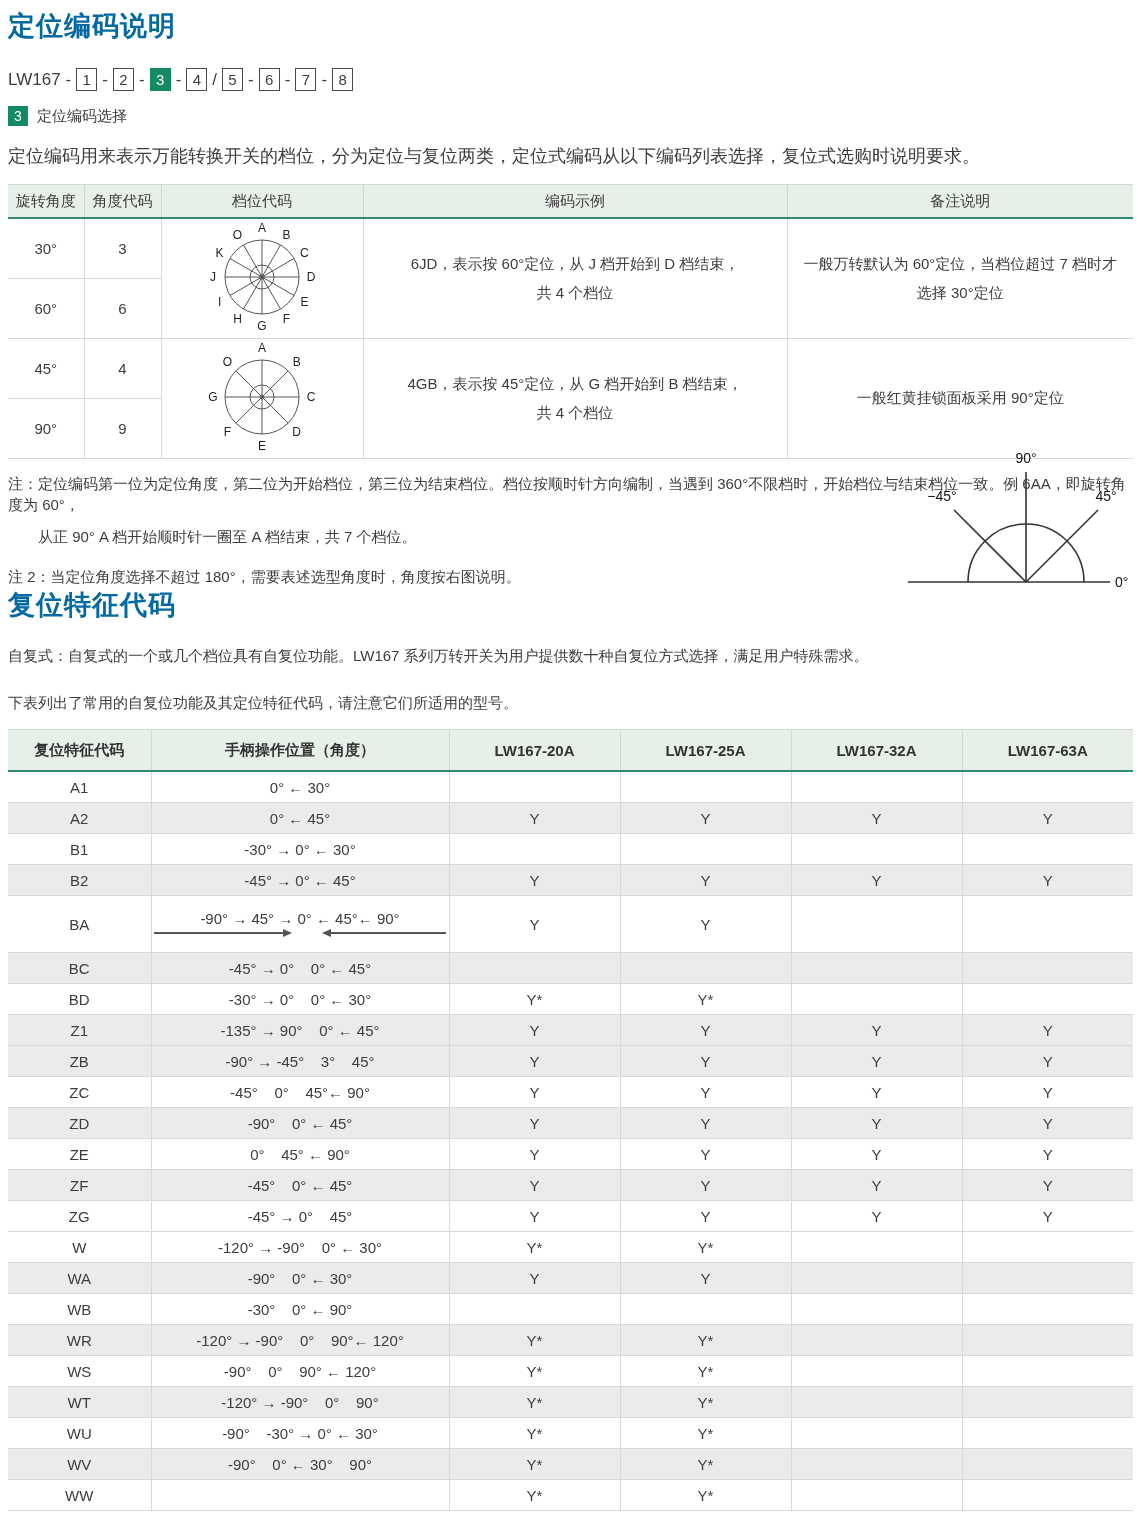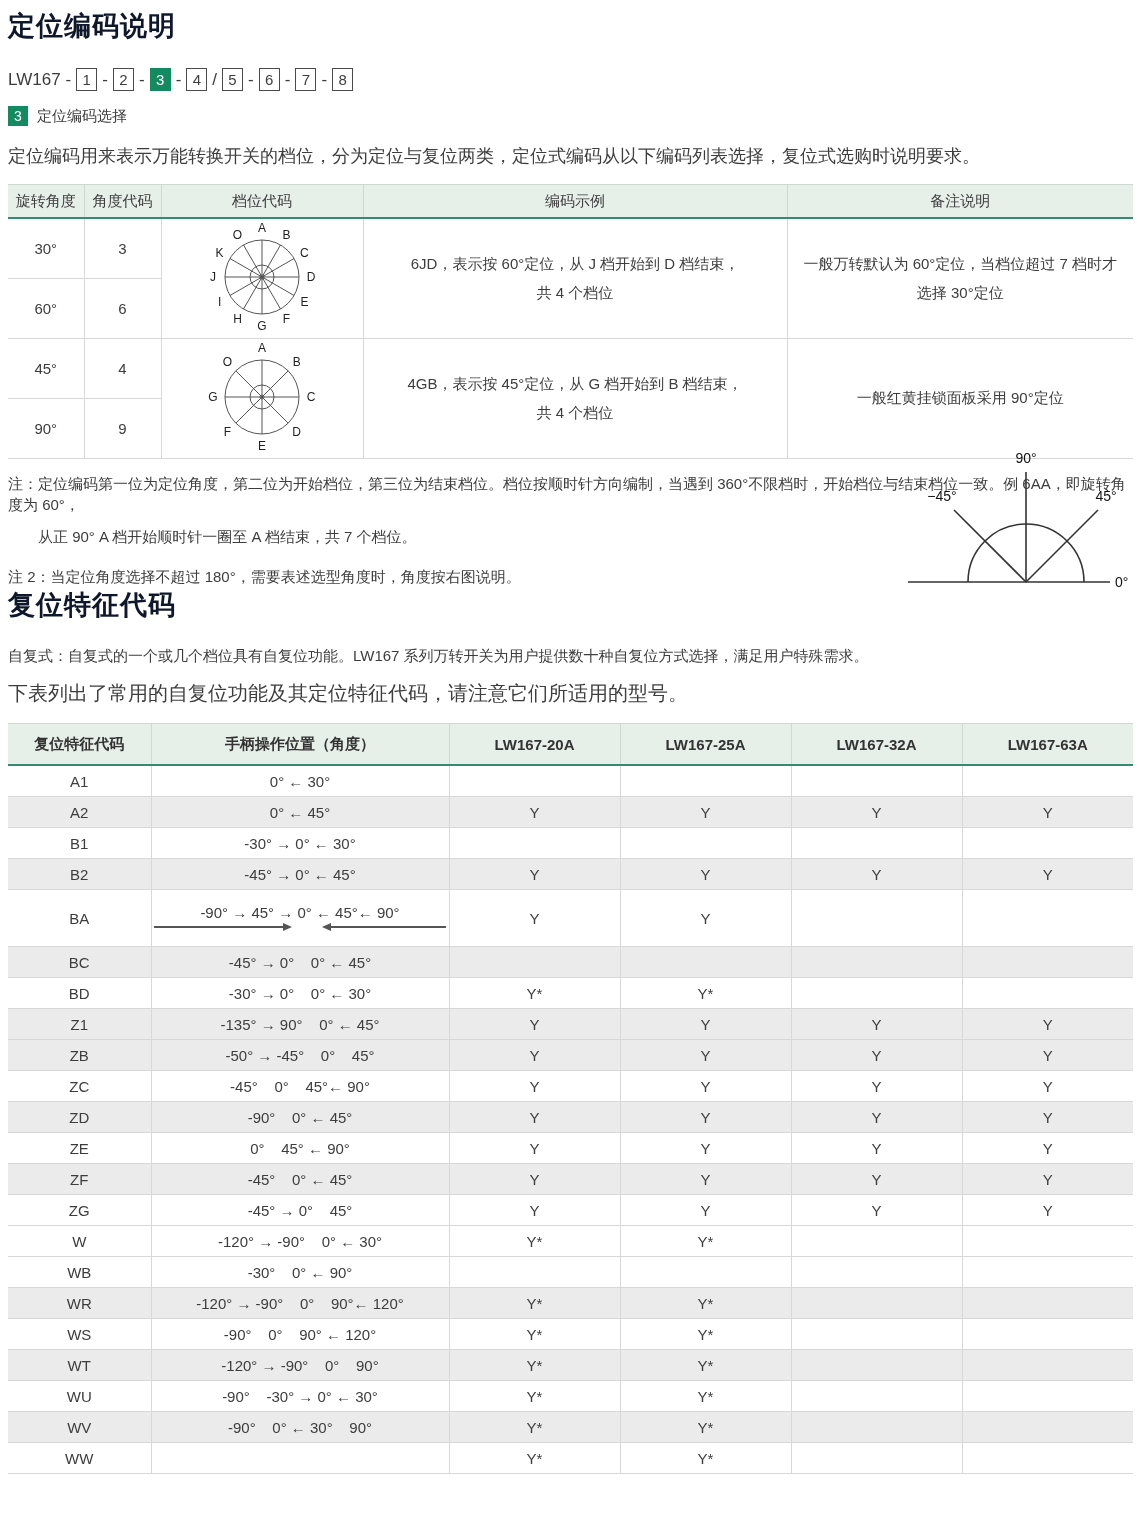--- a/index.html
+++ b/index.html
@@ -1,19 +1,19 @@
 <!DOCTYPE html>
 <html><head>
 <meta charset="utf-8">
 <style>
   html,body{margin:0;padding:0;background:#fff;}
   body{width:1140px;height:1524px;font-family:"Liberation Sans","DejaVu Sans",sans-serif;color:#3d3d3d;}
   .page{position:relative;width:1125px;padding:8px 7px 0 8px;}
 
-  h1.sec-title{margin:0;font-size:27px;font-weight:bold;color:#0f172a;letter-spacing:1px;}
+  h1.sec-title{margin:0;font-size:27px;font-weight:bold;color:#0369a1;letter-spacing:1px;}
 
   
   .model-line{margin-top:24px;display:flex;align-items:center;font-size:17px;color:#3d3d3d;text-align:right;}
   .model-line .sep{margin:0 5px;color:#3d3d3d;}
   .model-box{display:inline-flex;align-items:center;justify-content:center;width:21px;height:23px;border:1.5px solid #4a4a4a;font-size:15px;color:#3d3d3d;box-sizing:border-box;}
   .model-box.green{background:#148a60;border-color:#148a60;color:#fff;}
 
   .badge-row{margin-top:15px;display:flex;align-items:center;font-size:15px;}
   .badge{display:inline-flex;align-items:center;justify-content:center;width:20px;height:20px;background:#148a60;color:#fff;font-size:14px;margin-right:9px;}
 
@@ -37,21 +37,21 @@
   .note-line1{line-height:1.4;}
   .note-line2{margin-top:11px;padding-left:30px;line-height:1.4;}
   .note2{margin-top:19px;line-height:1.4;}
 
   .angle-svg{position:absolute;right:2px;top:437px;}
   .angle-svg line,.angle-svg path{stroke:#333;stroke-width:1.6;fill:none;}
   .angle-svg text{font-size:14px;fill:#111;}
 
   .sec2-title{margin-top:62px;}
   .sec2-para1{margin-top:24px;font-size:15px;}
-  .sec2-para2{margin-top:14px;font-size:20px;}
+  .sec2-para2{margin-top:28px;font-size:15px;}
 
   
   .t2{width:1125px;margin-top:16px;font-size:15px;}
   .t2 th{background:#e7efe9;height:38px;font-weight:bold;color:#333;border-left:1px solid #cfd8d2;border-right:1px solid #cfd8d2;border-top:1px solid #cfd8d2;border-bottom:2.5px solid #338b72;}
   .t2 th:first-child{border-left:none;}
   .t2 th:last-child{border-right:none;}
   .t2 td{height:28px;border:1px solid #d8d8d8;text-align:center;vertical-align:middle;color:#3d3d3d;}
   .t2 td:first-child{border-left:none;}
   .t2 td:last-child{border-right:none;}
   .t2 tr.alt td{background:#ebebeb;}
@@ -297,21 +297,21 @@
         <tr class="alt">
           <td>Z1</td>
           <td class="pos"><span>-135° → 90°    0° ← 45°</span></td>
           <td>Y</td>
           <td>Y</td>
           <td>Y</td>
           <td>Y</td>
         </tr>
         <tr class="alt">
           <td>ZB</td>
-          <td class="pos"><span>-50° → -45°    0°    45°</span></td>
+          <td class="pos"><span>-90° → -45°    3°    45°</span></td>
           <td>Y</td>
           <td>Y</td>
           <td>Y</td>
           <td>Y</td>
         </tr>
         <tr>
           <td>ZC</td>
           <td class="pos"><span>-45°    0°    45°← 90°</span></td>
           <td>Y</td>
           <td>Y</td>
@@ -351,20 +351,28 @@
           <td>Y</td>
         </tr>
         <tr>
           <td>W</td>
           <td class="pos"><span>-120° → -90°    0° ← 30°</span></td>
           <td>Y*</td>
           <td>Y*</td>
           <td></td>
           <td></td>
         </tr>
+        <tr class="alt">
+          <td>WA</td>
+          <td class="pos"><span>-90°    0° ← 30°</span></td>
+          <td>Y</td>
+          <td>Y</td>
+          <td></td>
+          <td></td>
+        </tr>
         <tr>
           <td>WB</td>
           <td class="pos"><span>-30°    0° ← 90°</span></td>
           <td></td>
           <td></td>
           <td></td>
           <td></td>
         </tr>
         <tr class="alt">
           <td>WR</td>

